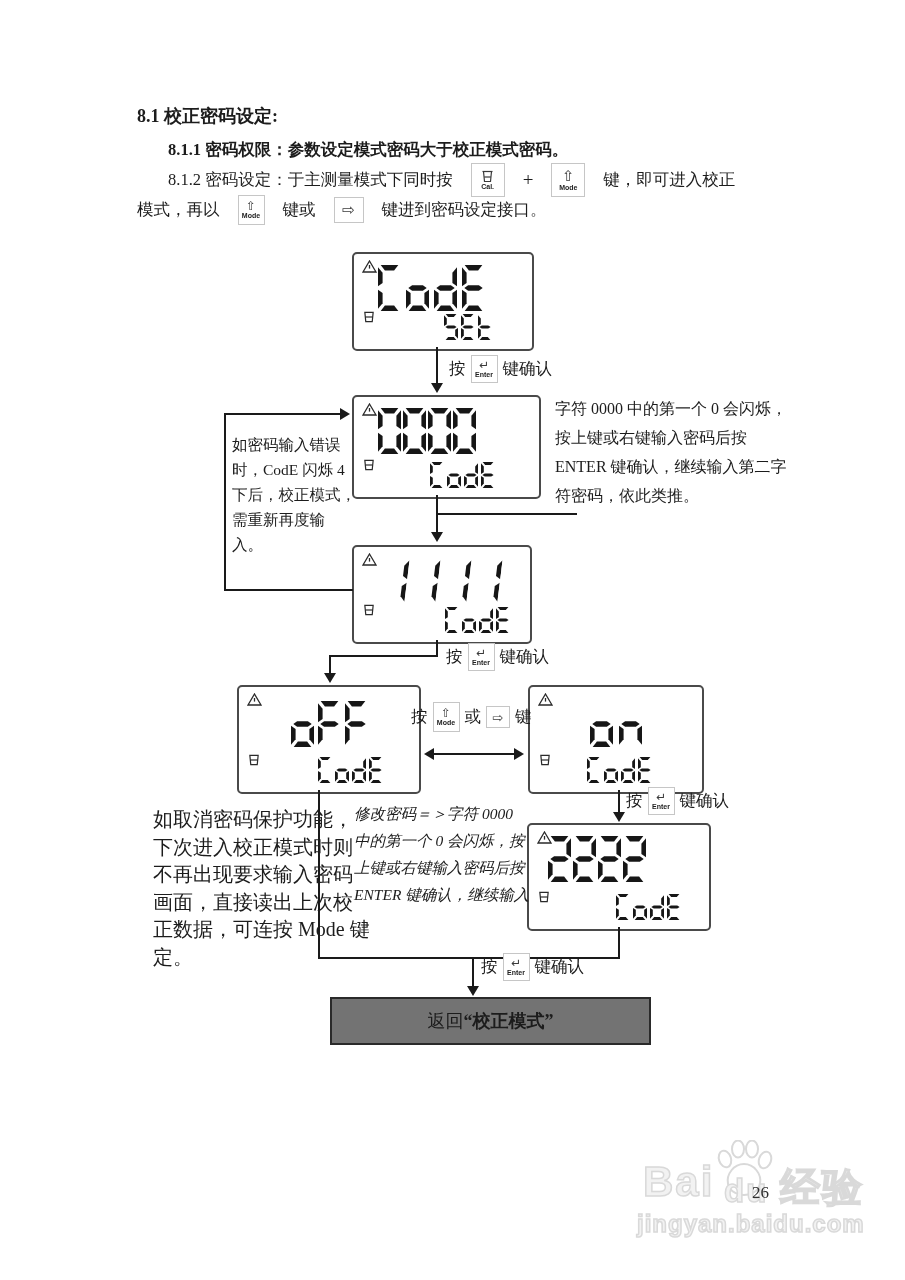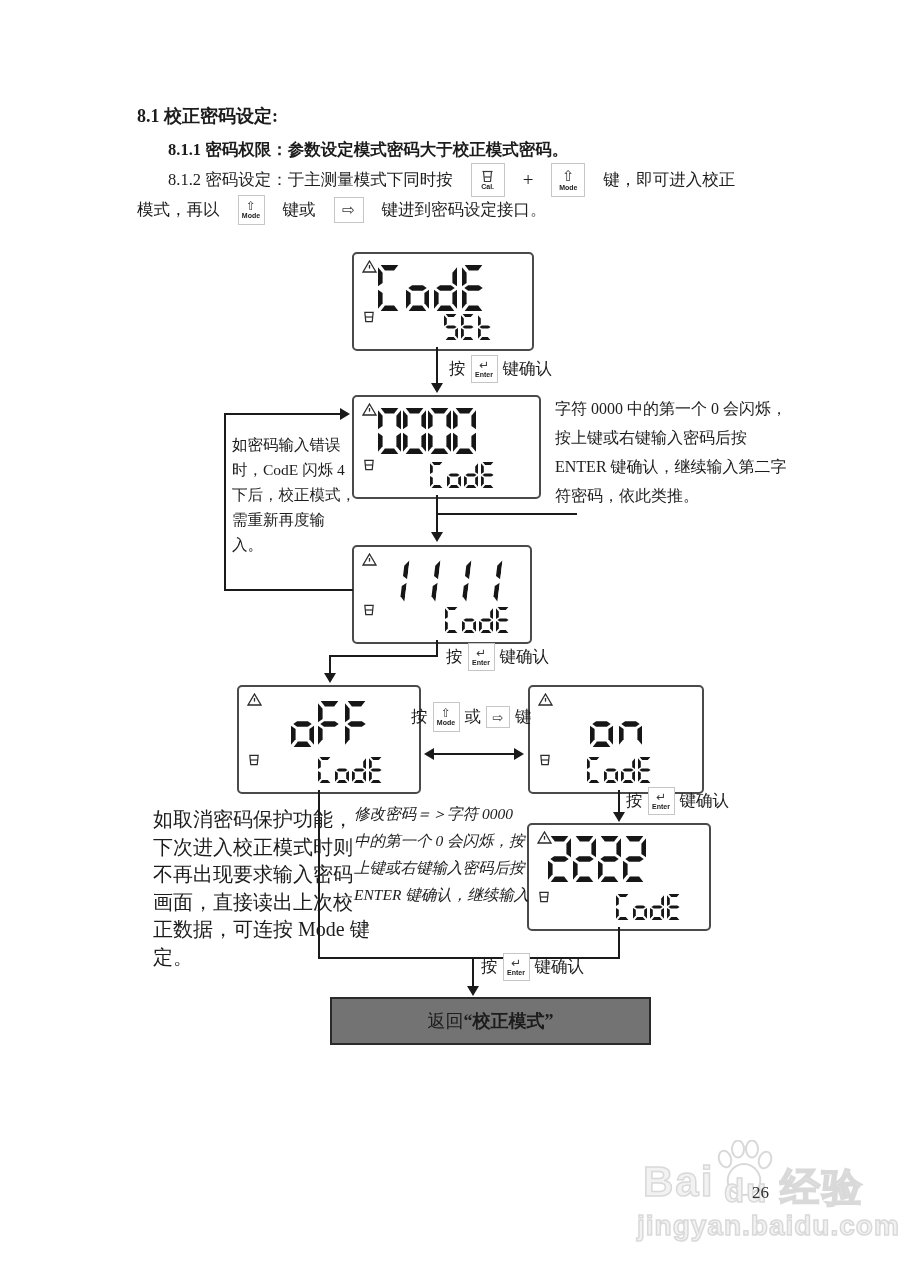--- a/index.html
+++ b/index.html
@@ -587,16 +587,16 @@
   <div class="wm" style="left:643px;top:1158px;font-size:42px;">Bai</div>
   <svg class="abs" style="left:712px;top:1140px;" width="64" height="58" viewBox="0 0 64 58">
     <ellipse cx="13" cy="19" rx="6" ry="8.5" transform="rotate(-18 13 19)" fill="none" stroke="#d9d9d9" stroke-width="2"></ellipse>
     <ellipse cx="26" cy="9" rx="6" ry="8.5" fill="none" stroke="#d9d9d9" stroke-width="2"></ellipse>
     <ellipse cx="40" cy="9" rx="6" ry="8.5" fill="none" stroke="#d9d9d9" stroke-width="2"></ellipse>
     <ellipse cx="53" cy="20" rx="6" ry="8.5" transform="rotate(18 53 20)" fill="none" stroke="#d9d9d9" stroke-width="2"></ellipse>
     <path d="M32 24 C22 24 14 34 16 44 C18 53 28 55 32 55 C36 55 46 53 48 44 C50 34 42 24 32 24 Z" fill="none" stroke="#d9d9d9" stroke-width="2"></path>
   </svg>
   <div class="wm" style="left:724px;top:1172px;font-size:33px;">du</div>
   <div class="wm" style="left:780px;top:1160px;font-size:40px;">经验</div>
-  <div class="wm" style="left:637px;top:1210px;font-size:28px;letter-spacing:1px;">jingyan.baidu.com</div>
+  <div class="wm" style="left:637px;top:1210px;font-size:24px;letter-spacing:1px;">jingyan.baidu.com</div>
   <div id="page-number">26</div>
 
 </div>
 
 </body></html>

